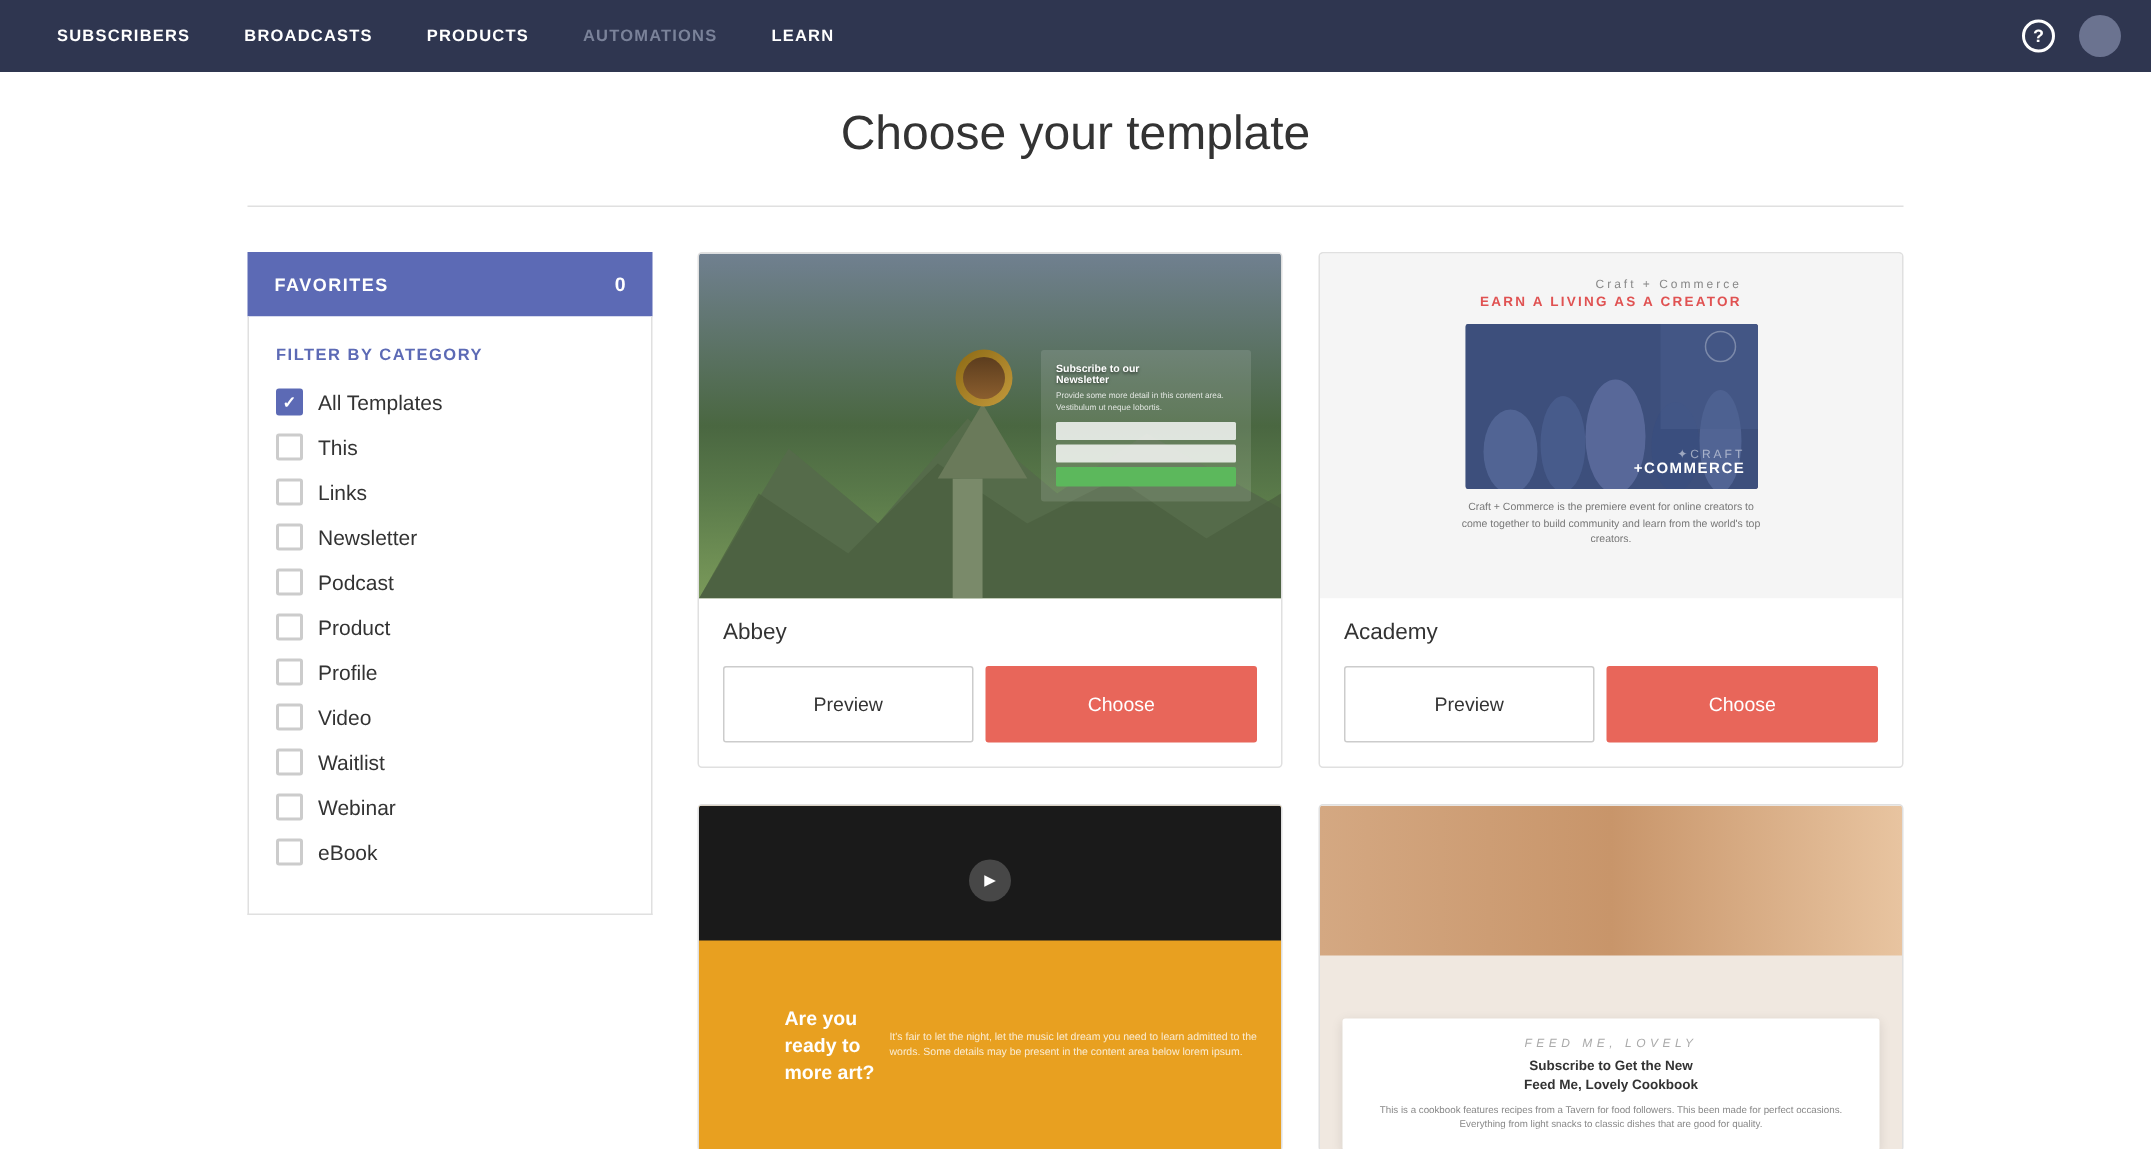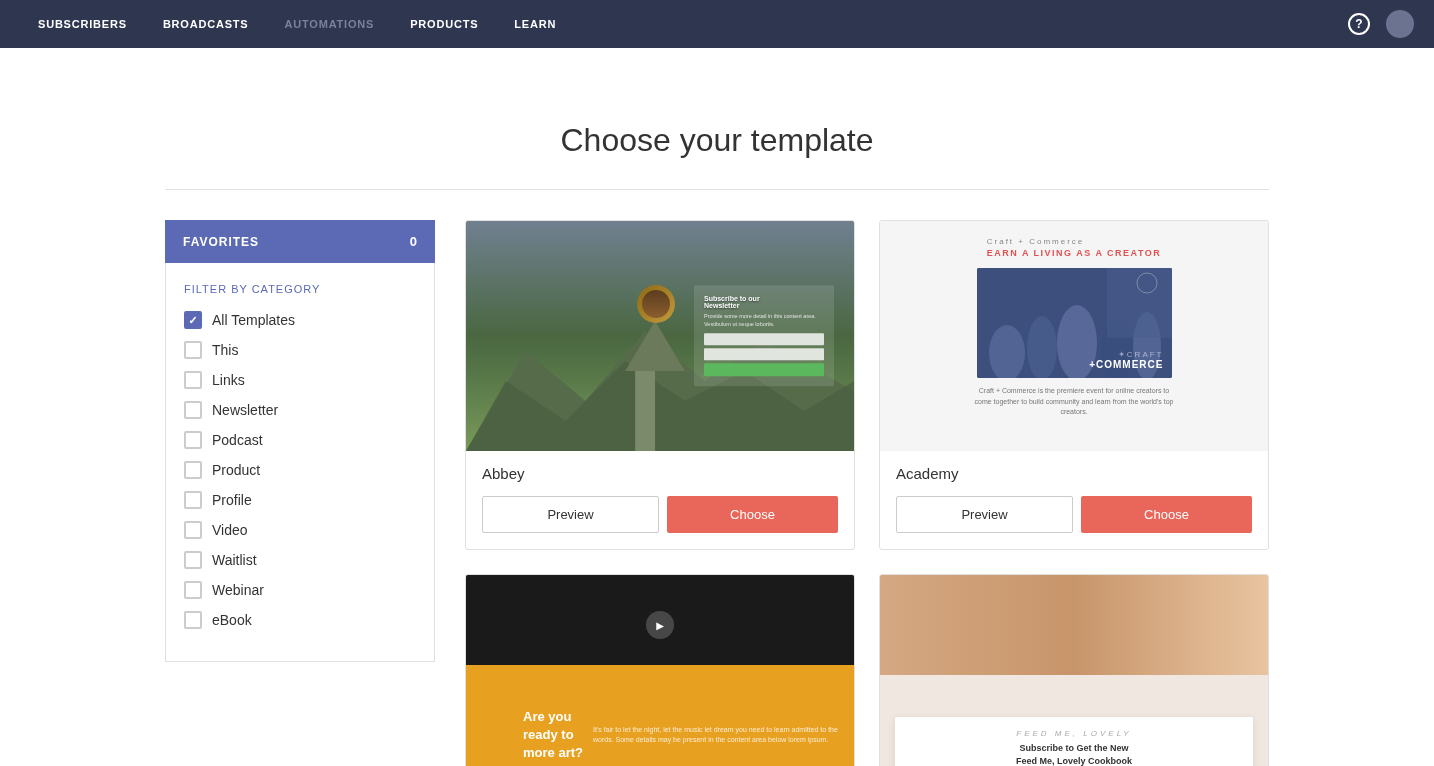--- a/index.html
+++ b/index.html
@@ -11,35 +11,35 @@
     .nav-item { color: #fff; font-size: 11px; font-weight: 700; letter-spacing: 0.8px; text-transform: uppercase; padding: 0 18px; height: 48px; display: flex; align-items: center; cursor: pointer; text-decoration: none; }
     .nav-item.dimmed { color: #7a8299; }
     .nav-right { display: flex; align-items: center; gap: 16px; }
     .nav-help { color: #fff; font-size: 13px; font-weight: bold; width: 22px; height: 22px; border: 2px solid #fff; border-radius: 50%; display: flex; align-items: center; justify-content: center; cursor: pointer; font-size: 12px; }
     .nav-avatar { width: 28px; height: 28px; background: #6b7390; border-radius: 50%; cursor: pointer; }
 
     
     .main { background: #fff; min-height: calc(766px - 48px); }
 
     
-    .page-title-section { text-align: center; padding: 74px 0 30px; }
+    .page-title-section { text-align: center; padding: 22px 0 30px; }
     .page-title { font-size: 32px; color: #333; font-weight: 400; }
     .divider { height: 1px; background: #e0e0e0; margin: 0 165px 30px; }
 
     
     .content { display: flex; gap: 30px; padding: 0 165px 40px; }
 
     
     .sidebar { width: 270px; flex-shrink: 0; }
     .favorites-btn { background: #5c6ab5; color: #fff; display: flex; justify-content: space-between; align-items: center; padding: 14px 18px; cursor: pointer; }
     .favorites-label { font-size: 12px; font-weight: 700; letter-spacing: 1px; text-transform: uppercase; }
     .favorites-count { font-size: 13px; font-weight: 600; }
 
     .filter-section { border: 1px solid #e0e0e0; border-top: none; padding: 20px 18px; background: #fff; }
-    .filter-title { font-size: 11px; font-weight: 400; color: #5c6ab5; letter-spacing: 1px; text-transform: uppercase; margin-bottom: 16px; }
+    .filter-title { font-size: 11px; font-weight: 700; color: #5c6ab5; letter-spacing: 1px; text-transform: uppercase; margin-bottom: 16px; }
 
     .category-item { display: flex; align-items: center; gap: 10px; margin-bottom: 12px; cursor: pointer; }
     .category-label { font-size: 14px; color: #333; }
     .checkbox { width: 18px; height: 18px; border: 2px solid #ccc; border-radius: 2px; flex-shrink: 0; display: flex; align-items: center; justify-content: center; }
     .checkbox.checked { background: #5c6ab5; border-color: #5c6ab5; }
     .checkbox.checked::after { content: '✓'; color: #fff; font-size: 11px; font-weight: bold; }
 
     
     .templates { flex: 1; display: grid; grid-template-columns: 1fr 1fr; gap: 24px; align-content: start; }
 
@@ -47,46 +47,46 @@
     .template-preview { width: 100%; height: 230px; overflow: hidden; position: relative; background: #ddd; }
 
     
     .preview-art { background: #e8a020; position: relative; display: flex; align-items: center; justify-content: center; overflow: hidden; }
     .preview-food { background: #f0e8e0; display: flex; align-items: center; justify-content: center; }
 
     .template-info { padding: 14px 16px 16px; }
     .template-name { font-size: 15px; color: #333; margin-bottom: 14px; }
     .template-actions { display: flex; gap: 8px; }
     .btn-preview { flex: 1; padding: 10px; border: 1px solid #ccc; background: #fff; color: #333; font-size: 13px; cursor: pointer; text-align: center; border-radius: 2px; }
-    .btn-choose { flex: 1; padding: 8px; border: none; background: #e8665a; color: #fff; font-size: 13px; cursor: pointer; text-align: center; border-radius: 2px; }
+    .btn-choose { flex: 1; padding: 18px; border: none; background: #e8665a; color: #fff; font-size: 13px; cursor: pointer; text-align: center; border-radius: 2px; }
 
     
     .abbey-scene { width: 100%; height: 230px; background: linear-gradient(180deg, #708090 0%, #4a6741 50%, #5a7a4a 70%, #7a9a5a 100%); position: relative; overflow: hidden; display: flex; align-items: center; justify-content: center; }
     .abbey-form-box { position: absolute; right: 20px; top: 50%; transform: translateY(-50%); background: rgba(255,255,255,0.12); padding: 10px; border-radius: 2px; width: 140px; }
     .abbey-input { height: 12px; background: rgba(255,255,255,0.8); margin-bottom: 3px; border-radius: 1px; }
     .abbey-submit { height: 13px; background: #5cb85c; border-radius: 1px; }
 
     
     .academy-scene { background: #f5f5f5; padding: 16px; height: 230px; display: flex; flex-direction: column; align-items: center; }
-    .academy-top { text-align: left; margin-bottom: 10px; }
+    .academy-top { text-align: right; margin-bottom: 10px; }
     .academy-craft-label { font-size: 8px; color: #888; letter-spacing: 2px; margin-bottom: 2px; }
     .academy-earn-label { font-size: 9px; color: #e05252; font-weight: bold; letter-spacing: 1.5px; }
     .academy-img-container { width: 195px; height: 110px; background: linear-gradient(to right, #3d4f7c 0%, #5a6e9e 50%, #4a3d6e 100%); border-radius: 2px; position: relative; overflow: hidden; display: flex; align-items: center; justify-content: flex-end; }
     .academy-craft-logo { position: absolute; bottom: 8px; right: 8px; color: #fff; font-size: 11px; font-weight: bold; text-align: right; }
     .academy-desc { font-size: 7px; color: #777; text-align: center; margin-top: 8px; line-height: 1.5; max-width: 200px; }
   </style>
 </head>
 <body>
 
 <nav class="nav">
   <div class="nav-items">
     <a class="nav-item">SUBSCRIBERS</a>
     <a class="nav-item">BROADCASTS</a>
+    <a class="nav-item">PRODUCTS</a>
     <a class="nav-item dimmed">AUTOMATIONS</a>
-    <a class="nav-item">PRODUCTS</a>
     <a class="nav-item">LEARN</a>
   </div>
   <div class="nav-right">
     <div class="nav-help">?</div>
     <div class="nav-avatar"></div>
   </div>
 </nav>
 
 <div class="main">
   <div class="page-title-section">

